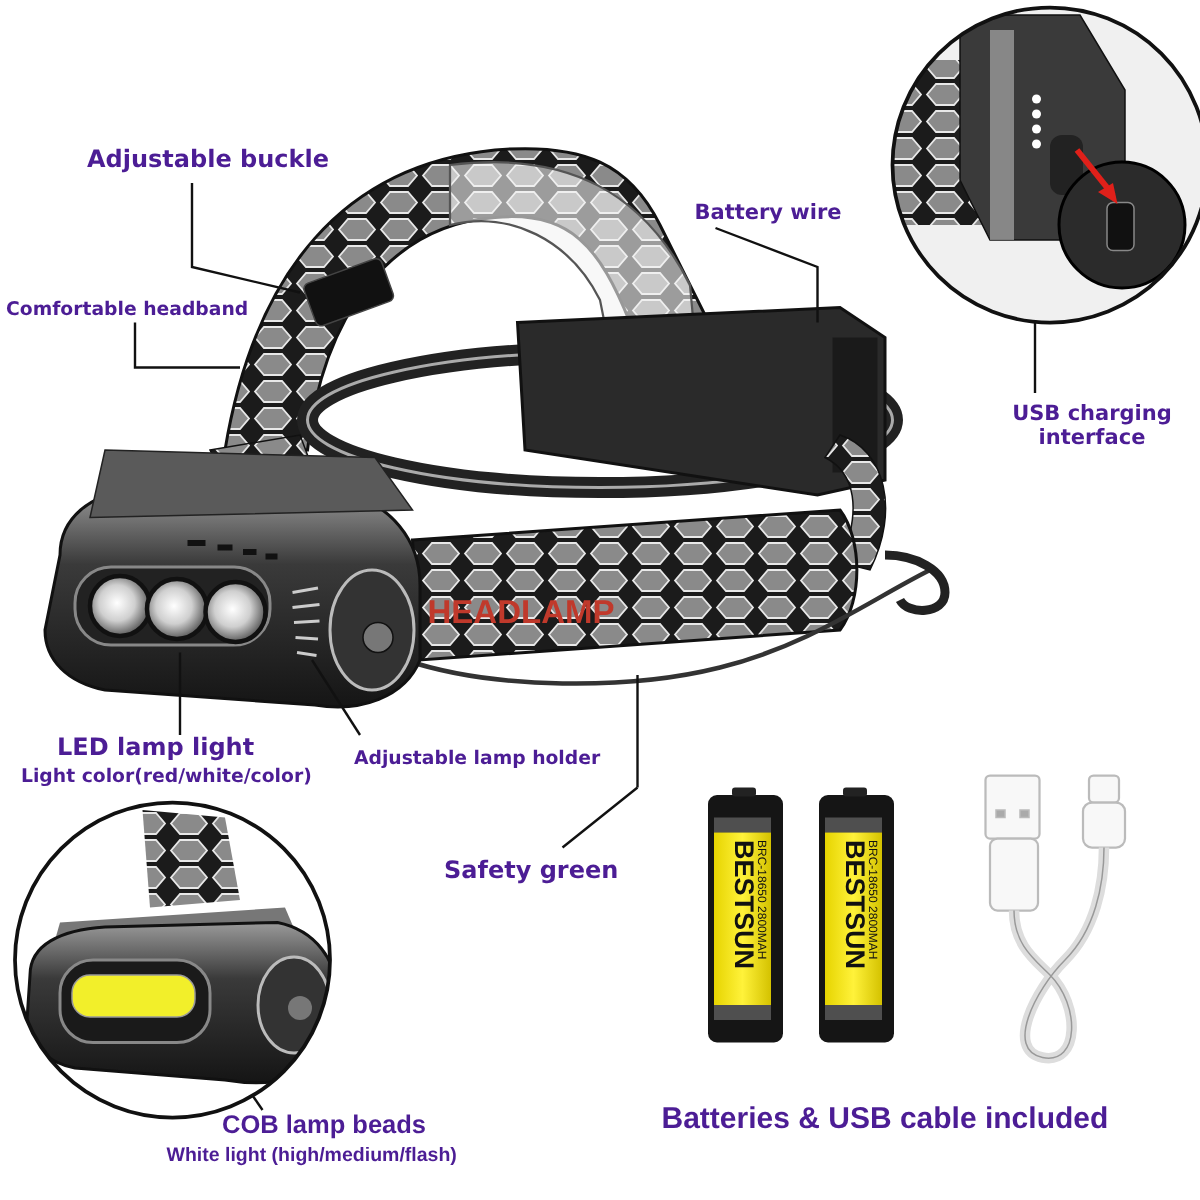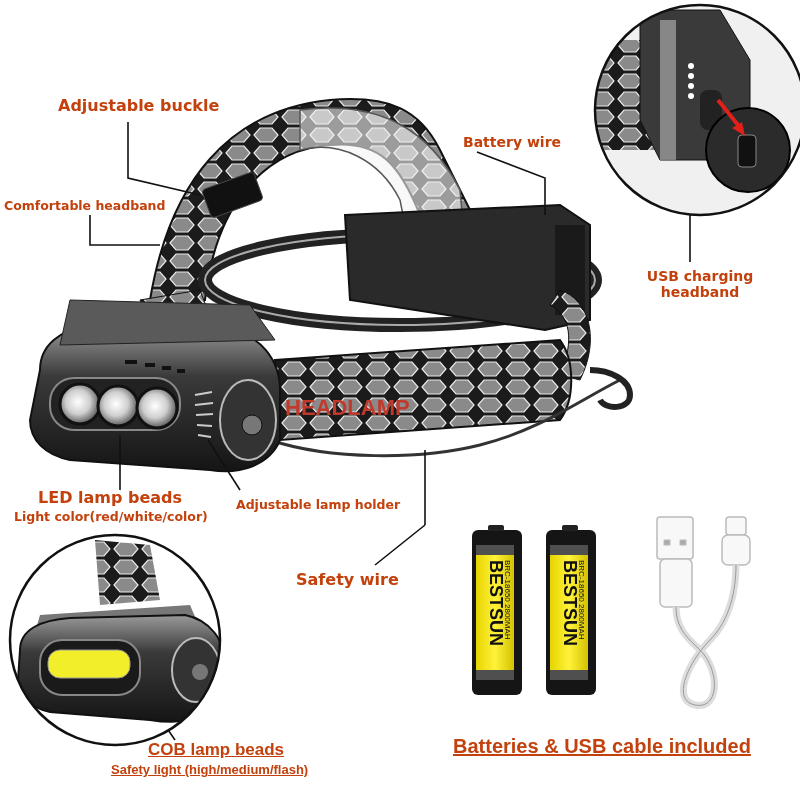--- a/index.html
+++ b/index.html
@@ -1,23 +1,23 @@
 <!DOCTYPE html>
 <html><head>
 <meta charset="utf-8">
 <style>
   html,body{margin:0;padding:0;background:#fff;}
   body{width:800px;height:800px;position:relative;overflow:hidden;font-family:"DejaVu Sans",sans-serif;color:#111;}
-  .lbl{position:absolute;font-weight:bold;white-space:nowrap;color:#c2410c;}
+  .lbl{position:absolute;font-weight:bold;white-space:nowrap;color:#4c1d95;}
   .lbl.big{font-size:16px;}
   .lbl.mid{font-size:14px;}
   .lbl.small{font-size:12.5px;text-align:center;}
-  .cond{font-family:"Liberation Sans",sans-serif;text-decoration:underline;}
+  .cond{font-family:"Liberation Sans",sans-serif;}
   svg.art{position:absolute;left:0;top:0;}
-  .center{text-align:center;}
+  .center{text-align:center;margin-left:28px;}
 </style>
 </head>
 <body>
 
 <svg class="art" width="800" height="800" viewBox="0 0 800 800">
   <defs>
     <pattern id="hex" width="28" height="18" patternUnits="userSpaceOnUse">
       <rect width="28" height="18" fill="#1b1b1b"></rect>
       <path d="M2 9 L8 2 L20 2 L26 9 L20 16 L8 16 Z" fill="#8a8a8a" stroke="#e8e8e8" stroke-width="1.2"></path>
     </pattern>
@@ -164,21 +164,21 @@
     <path d="M676 607 C 676 630, 690 640, 700 650 C 720 670, 720 710, 695 705 C 670 700, 690 660, 710 640 C 730 620, 736 590, 736 565" fill="none" stroke="#ddd" stroke-width="7"></path>
     <path d="M676 607 C 676 630, 690 640, 700 650 C 720 670, 720 710, 695 705 C 670 700, 690 660, 710 640 C 730 620, 736 590, 736 565" fill="none" stroke="#999" stroke-width="1"></path>
   </g>
 </svg>
 
 <div class="lbl big" style="left:58px;top:96px;">Adjustable buckle</div>
 <div class="lbl small" style="left:4px;top:198px;">Comfortable headband</div>
 <div class="lbl mid" style="left:463px;top:134px;">Battery wire</div>
 <div class="lbl mid center" style="left:640px;top:268px;width:120px;">
   <div>USB charging</div>
-  <div>headband</div>
+  <div>interface</div>
 </div>
-<div class="lbl big" style="left:38px;top:488px;">LED lamp beads</div>
+<div class="lbl big" style="left:38px;top:488px;">LED lamp light</div>
 <div class="lbl small" style="left:14px;top:509px;">Light color(red/white/color)</div>
 <div class="lbl small" style="left:236px;top:497px;">Adjustable lamp holder</div>
-<div class="lbl big" style="left:296px;top:570px;">Safety wire</div>
+<div class="lbl big" style="left:296px;top:570px;">Safety green</div>
 <div class="lbl big cond" style="left:148px;top:740px;font-size:17px;">COB lamp beads</div>
-<div class="lbl small cond" style="left:111px;top:762px;font-size:13px;">Safety light (high/medium/flash)</div>
-<div class="lbl cond" style="left:453px;top:735px;font-size:20px;">Batteries &amp; USB cable included</div>
+<div class="lbl small cond" style="left:111px;top:762px;font-size:13px;">White light (high/medium/flash)</div>
+<div class="lbl cond" style="left:441px;top:735px;font-size:20px;">Batteries &amp; USB cable included</div>
 
 </body></html>

